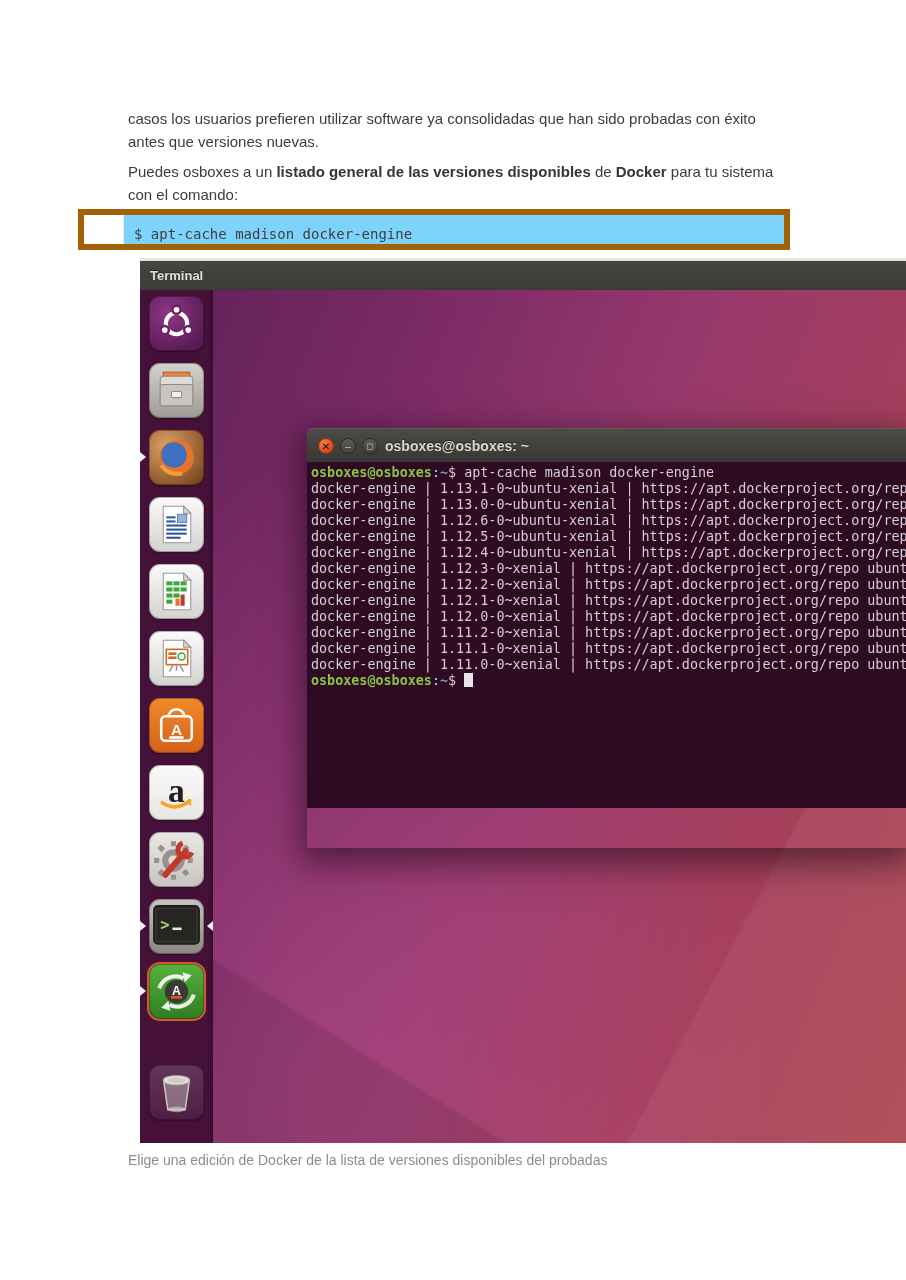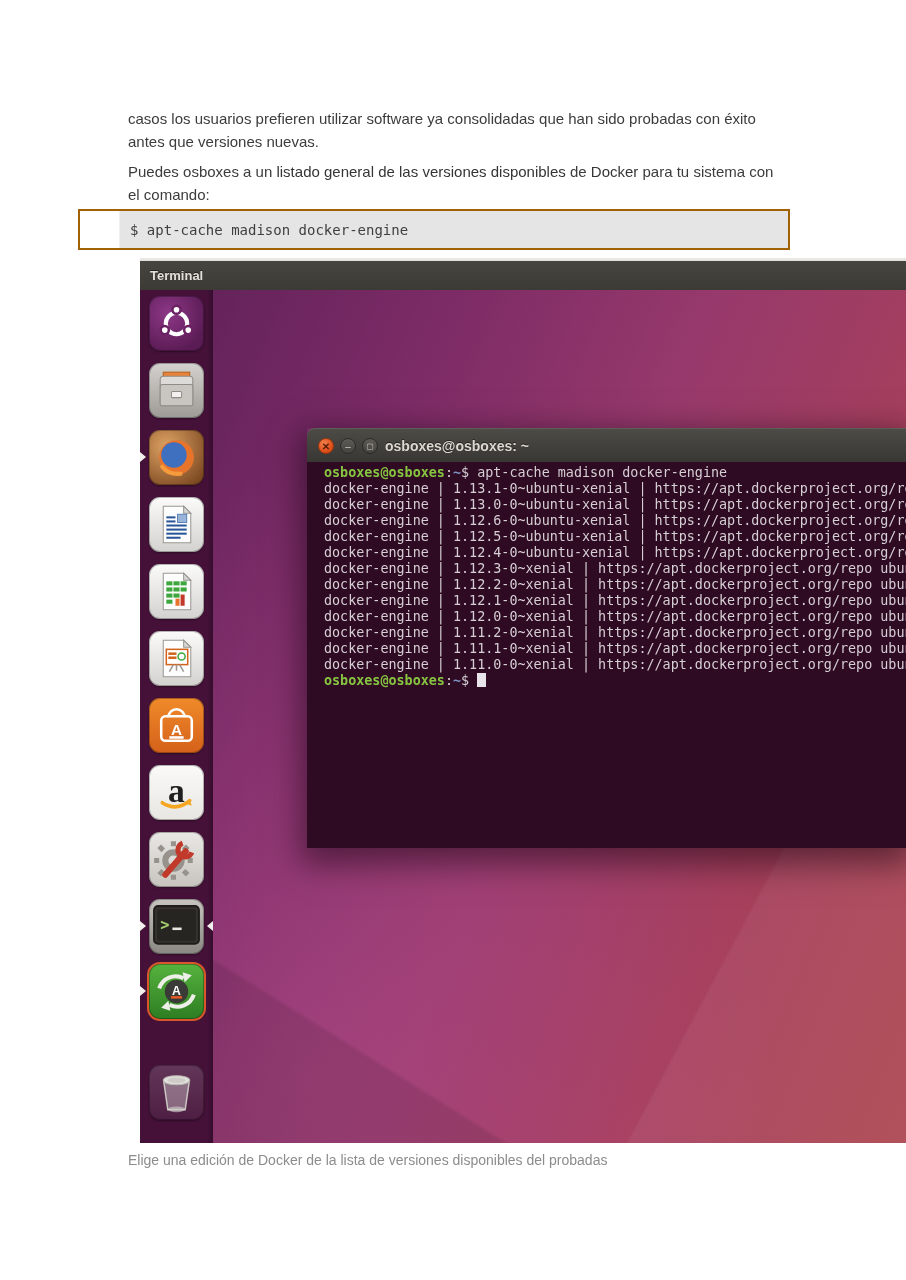--- a/index.html
+++ b/index.html
@@ -4,25 +4,25 @@
 <style>
   * { margin:0; padding:0; box-sizing:border-box; }
   html,body { width:906px; height:1280px; background:#ffffff; overflow:hidden;
               font-family:"Liberation Sans", sans-serif; }
   .abs { position:absolute; }
 
   
   .para { position:absolute; left:128px; width:648px; font-size:15px; line-height:23px; color:#3c3c3c; }
   #intro-p { top:107px; }
   #cmd-p { top:160px; }
-  #cmd-p b { font-weight:normal; color:#353535; }
+  #cmd-p b { font-weight:bold; color:#353535; }
 
   
   #code-block { position:absolute; left:78px; top:209px; width:712px; height:41px;
-                background:#e5e5e5; border:2px solid #a16207; }
+                background:#7dd3fc; border:6px solid #a16207; }
   #code-gutter { position:absolute; left:0; top:0; width:40px; height:100%;
                  background:#ffffff; border-right:1px solid #f0f0f0; }
   #code-text { position:absolute; left:50px; top:0; height:39px; line-height:39px;
                font-family:"DejaVu Sans Mono", monospace; font-size:14px; color:#3f3f3f; white-space:pre; }
 
   
   #screenshot { position:absolute; left:140px; top:258px; width:766px; height:885px; overflow:hidden; }
   #shot-topstrip { left:0; top:0; width:766px; height:3px; background:#e9e7e4; }
   #menubar { left:0; top:3px; width:766px; height:38px;
              background:linear-gradient(#46453f, #383732);
@@ -67,22 +67,22 @@
               background:linear-gradient(#4d4b46, #393733); border-radius:8px 0 0 0;
               border-top:1px solid #5f5d58; }
   .wbtn { position:absolute; top:9px; width:16px; height:16px; border-radius:50%;
           font-size:10px; line-height:15px; text-align:center; cursor:pointer; }
   #btn-close { left:11px; background:radial-gradient(circle at 35% 30%, #f28049, #d94612 75%);
                border:1px solid #9c3710; color:#541b05; font-weight:bold; }
   #btn-min   { left:33px; background:linear-gradient(#5d5b55, #45433e); border:1px solid #2b2a26; color:#cfcbc4; }
   #btn-max   { left:55px; background:linear-gradient(#5d5b55, #45433e); border:1px solid #2b2a26; color:#cfcbc4; font-size:8px; }
   #twindow-title { position:absolute; left:78px; top:0; line-height:34px; font-size:14px;
                    font-weight:bold; color:#dcd8d1; text-shadow:0 -1px 0 rgba(0,0,0,.5); }
-  #tbody { position:absolute; left:0; top:34px; width:100%; height:386px; background:#2e0a23;
-           padding:3px 0 0 17px; overflow:hidden; cursor:text;
+  #tbody { position:absolute; left:0; top:34px; width:100%; height:346px; background:#2e0a23;
+           padding:3px 0 0 4px; overflow:hidden; cursor:text;
            font-family:"DejaVu Sans Mono", monospace; font-size:13.4px; line-height:16px;
            color:#d6cfd4; white-space:pre; }
   .t-user { color:#87c540; font-weight:bold; }
   .t-path { color:#7d95c4; font-weight:bold; }
   .t-line { height:16px; }
   #cursor { display:inline-block; width:9px; height:14px; background:#e9e3ea; vertical-align:-2px; }
 
   
   #caption { position:absolute; left:128px; top:1152px; font-size:14px; color:#8c8c8c; }
 </style>

